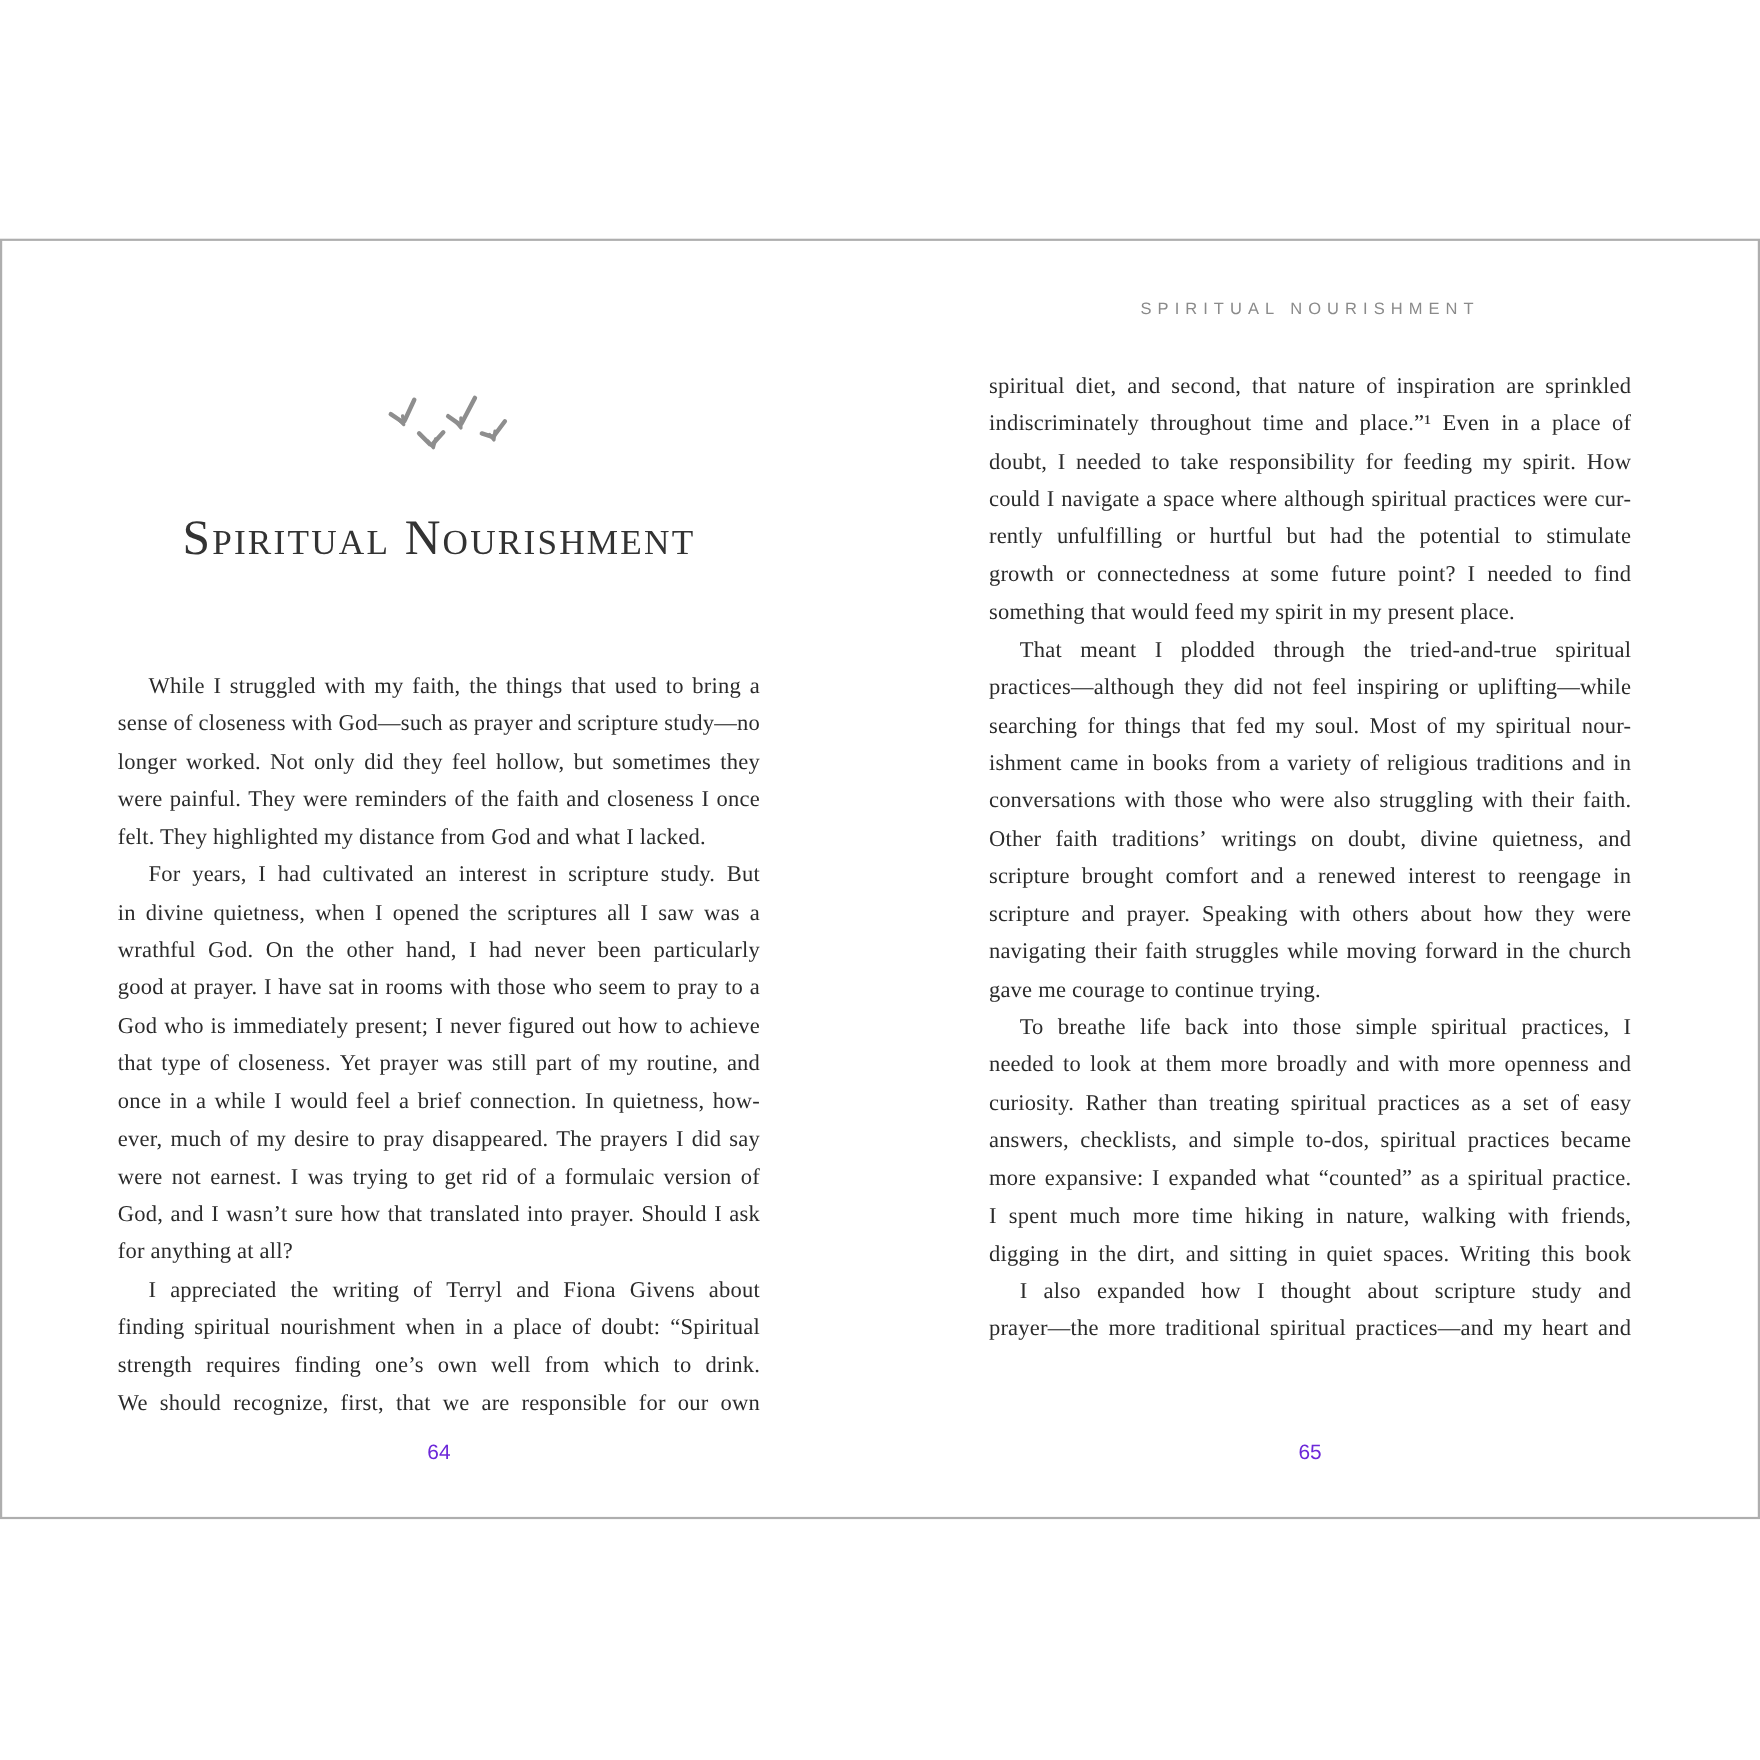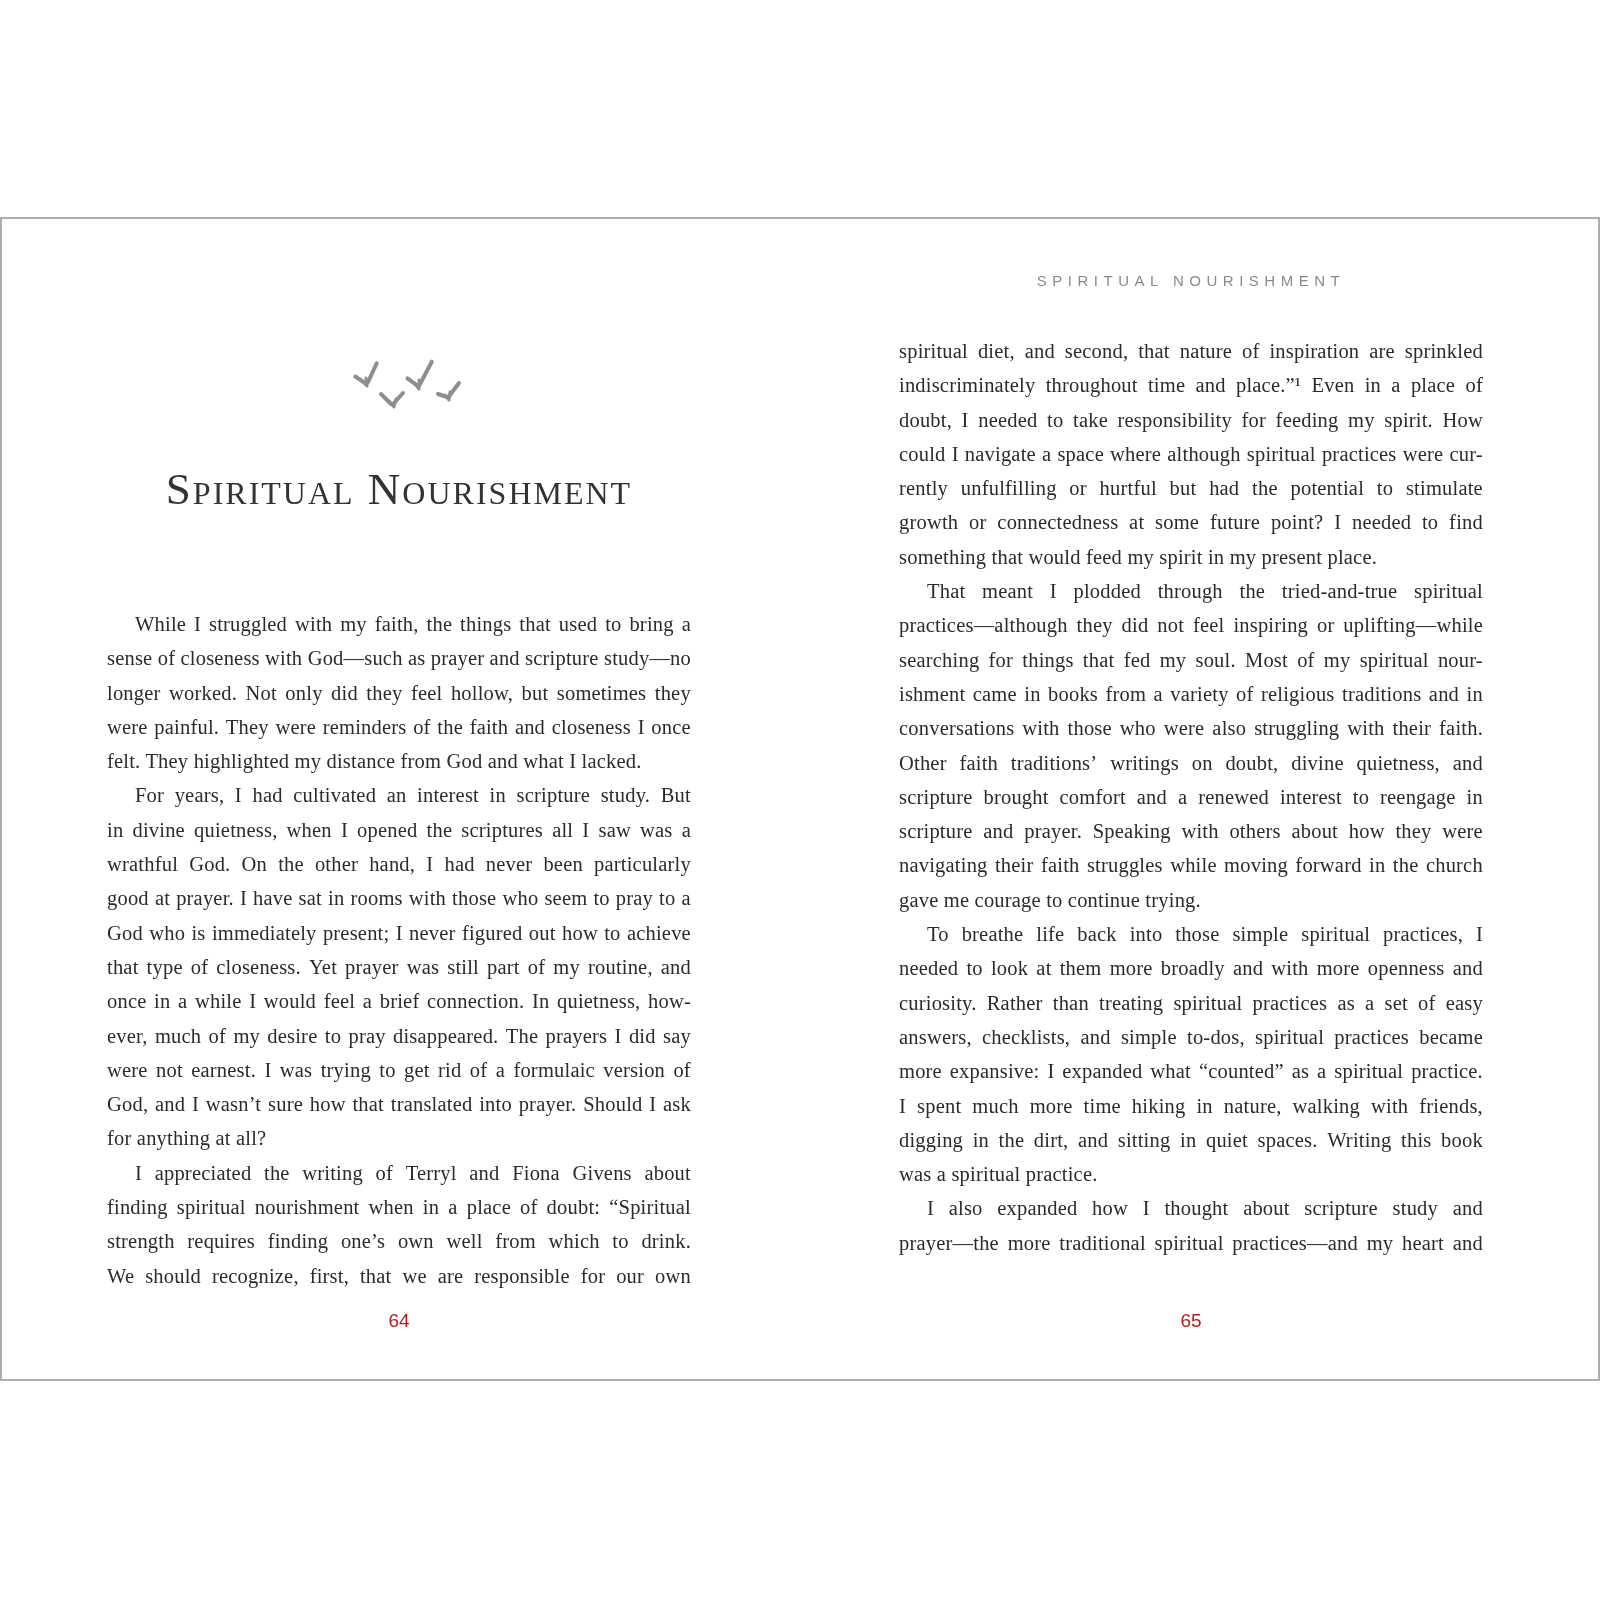--- a/index.html
+++ b/index.html
@@ -39,21 +39,21 @@
     letter-spacing:0.2px;overflow:visible;white-space:pre;
   }
   .line.justified{
     display:flex;justify-content:space-between;white-space:pre;
   }
   .line.justified span{flex:0 0 auto;}
   .line.indent{padding-left:28px;}
 
   .page-number{
     position:absolute;left:0;right:0;top:1093px;text-align:center;
-    font-family:"Liberation Sans",sans-serif;font-size:19px;color:#b91c1c;
+    font-family:"Liberation Sans",sans-serif;font-size:19px;color:#6d28d9;
   }
 </style>
 </head>
 <body>
 
 <div class="canvas">
 
   <div class="spread-frame"></div>
 
   <div class="page page-left">
@@ -127,21 +127,20 @@
         <div class="line justified"><span>scripture</span><span>and</span><span>prayer.</span><span>Speaking</span><span>with</span><span>others</span><span>about</span><span>how</span><span>they</span><span>were</span></div>
         <div class="line justified"><span>navigating</span><span>their</span><span>faith</span><span>struggles</span><span>while</span><span>moving</span><span>forward</span><span>in</span><span>the</span><span>church</span></div>
         <div class="line">gave me courage to continue trying.</div>
         <div class="line indent justified"><span>To</span><span>breathe</span><span>life</span><span>back</span><span>into</span><span>those</span><span>simple</span><span>spiritual</span><span>practices,</span><span>I</span></div>
         <div class="line justified"><span>needed</span><span>to</span><span>look</span><span>at</span><span>them</span><span>more</span><span>broadly</span><span>and</span><span>with</span><span>more</span><span>openness</span><span>and</span></div>
         <div class="line justified"><span>curiosity.</span><span>Rather</span><span>than</span><span>treating</span><span>spiritual</span><span>practices</span><span>as</span><span>a</span><span>set</span><span>of</span><span>easy</span></div>
         <div class="line justified"><span>answers,</span><span>checklists,</span><span>and</span><span>simple</span><span>to-dos,</span><span>spiritual</span><span>practices</span><span>became</span></div>
         <div class="line justified"><span>more</span><span>expansive:</span><span>I</span><span>expanded</span><span>what</span><span>“counted”</span><span>as</span><span>a</span><span>spiritual</span><span>practice.</span></div>
         <div class="line justified"><span>I</span><span>spent</span><span>much</span><span>more</span><span>time</span><span>hiking</span><span>in</span><span>nature,</span><span>walking</span><span>with</span><span>friends,</span></div>
         <div class="line justified"><span>digging</span><span>in</span><span>the</span><span>dirt,</span><span>and</span><span>sitting</span><span>in</span><span>quiet</span><span>spaces.</span><span>Writing</span><span>this</span><span>book</span></div>
-        <div class="line">was a spiritual practice.</div>
         <div class="line indent justified"><span>I</span><span>also</span><span>expanded</span><span>how</span><span>I</span><span>thought</span><span>about</span><span>scripture</span><span>study</span><span>and</span></div>
         <div class="line justified"><span>prayer—the</span><span>more</span><span>traditional</span><span>spiritual</span><span>practices—and</span><span>my</span><span>heart</span><span>and</span></div>
       </div>
 
     <div class="page-number">65</div>
   </div>
 
 </div>
 
 </body></html>

